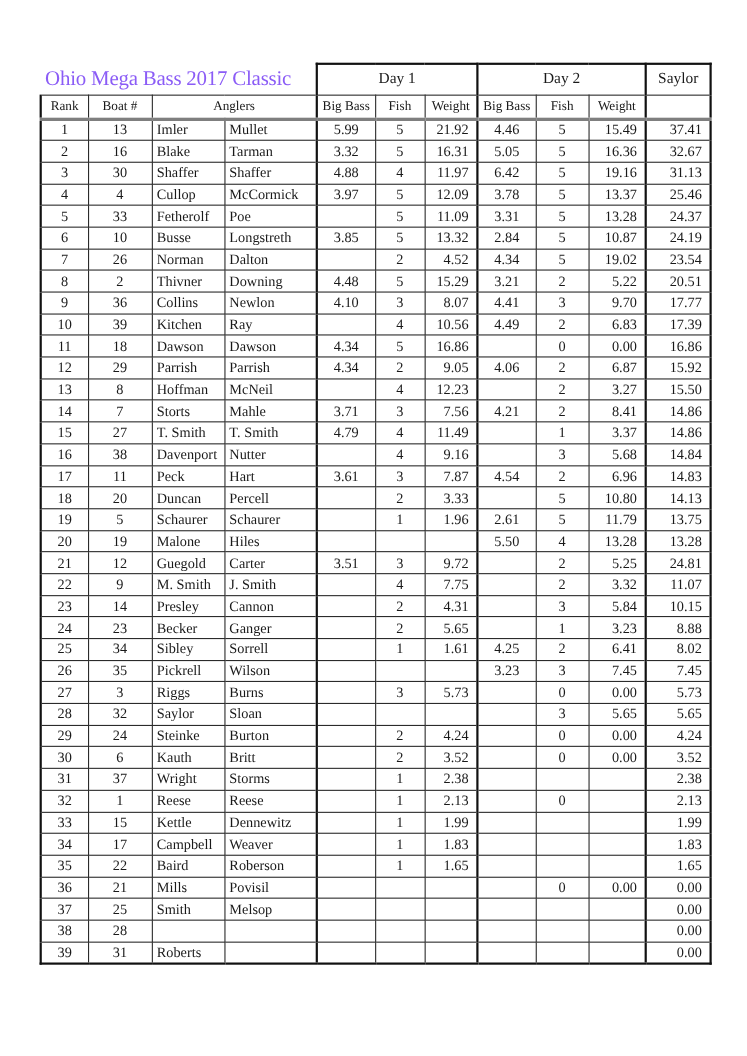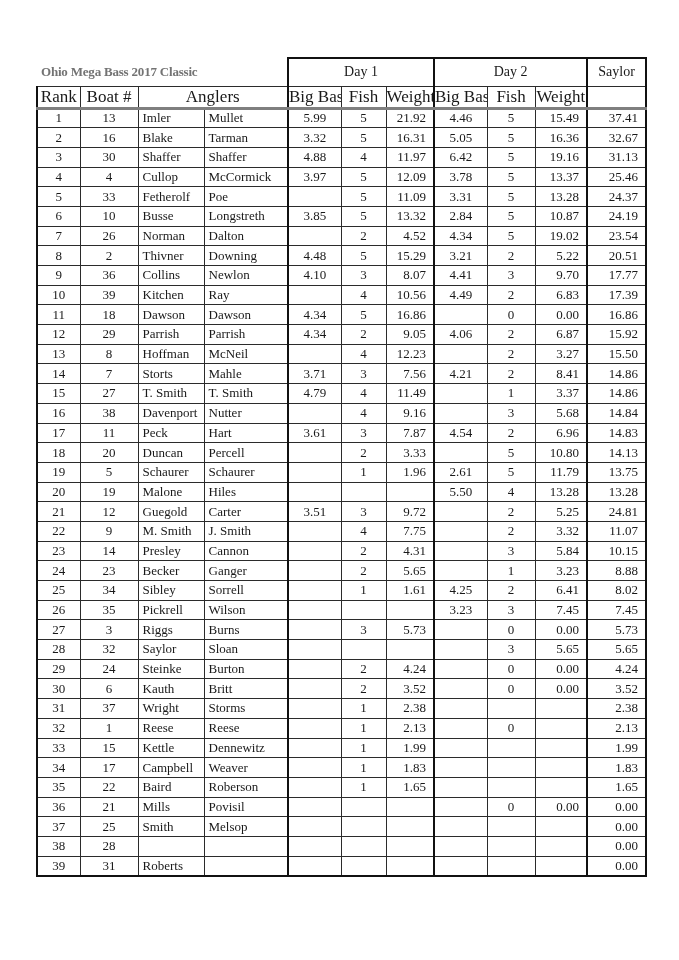--- a/index.html
+++ b/index.html
@@ -27,36 +27,36 @@
     padding: 0;
     white-space: nowrap;
     overflow: hidden;
     vertical-align: middle;
   }
   tr.title-row { height: 28px; }
   tr.header-row { height: 22px; }
   tbody tr { height: 19.7px; }
   td.title-cell {
     border: none;
-    font-size: 13px;
-    font-weight: bold;
+    font-size: 19px;
+    font-weight: normal;
     text-align: left;
     padding-left: 4px;
     letter-spacing: -0.2px;
-    color: #737373;
+    color: #8b5cf6;
   }
   th.group {
     border: 2px solid #111;
     border-bottom: 1px solid #2b2b2b;
     font-size: 14px;
     text-align: center;
   }
   tr.header-row th {
     border-bottom: 3px solid #7f7f7f;
-    font-size: 17px;
+    font-size: 12px;
     text-align: center;
   }
   .bl2 { border-left: 2px solid #111; }
   .br2 { border-right: 2px solid #111; }
   .bb2 { border-bottom: 2px solid #111; }
   td.l { text-align: left; padding-left: 4px; }
   td.c { text-align: center; }
   td.r { text-align: right; padding-right: 7px; }
 </style>
 </head>

